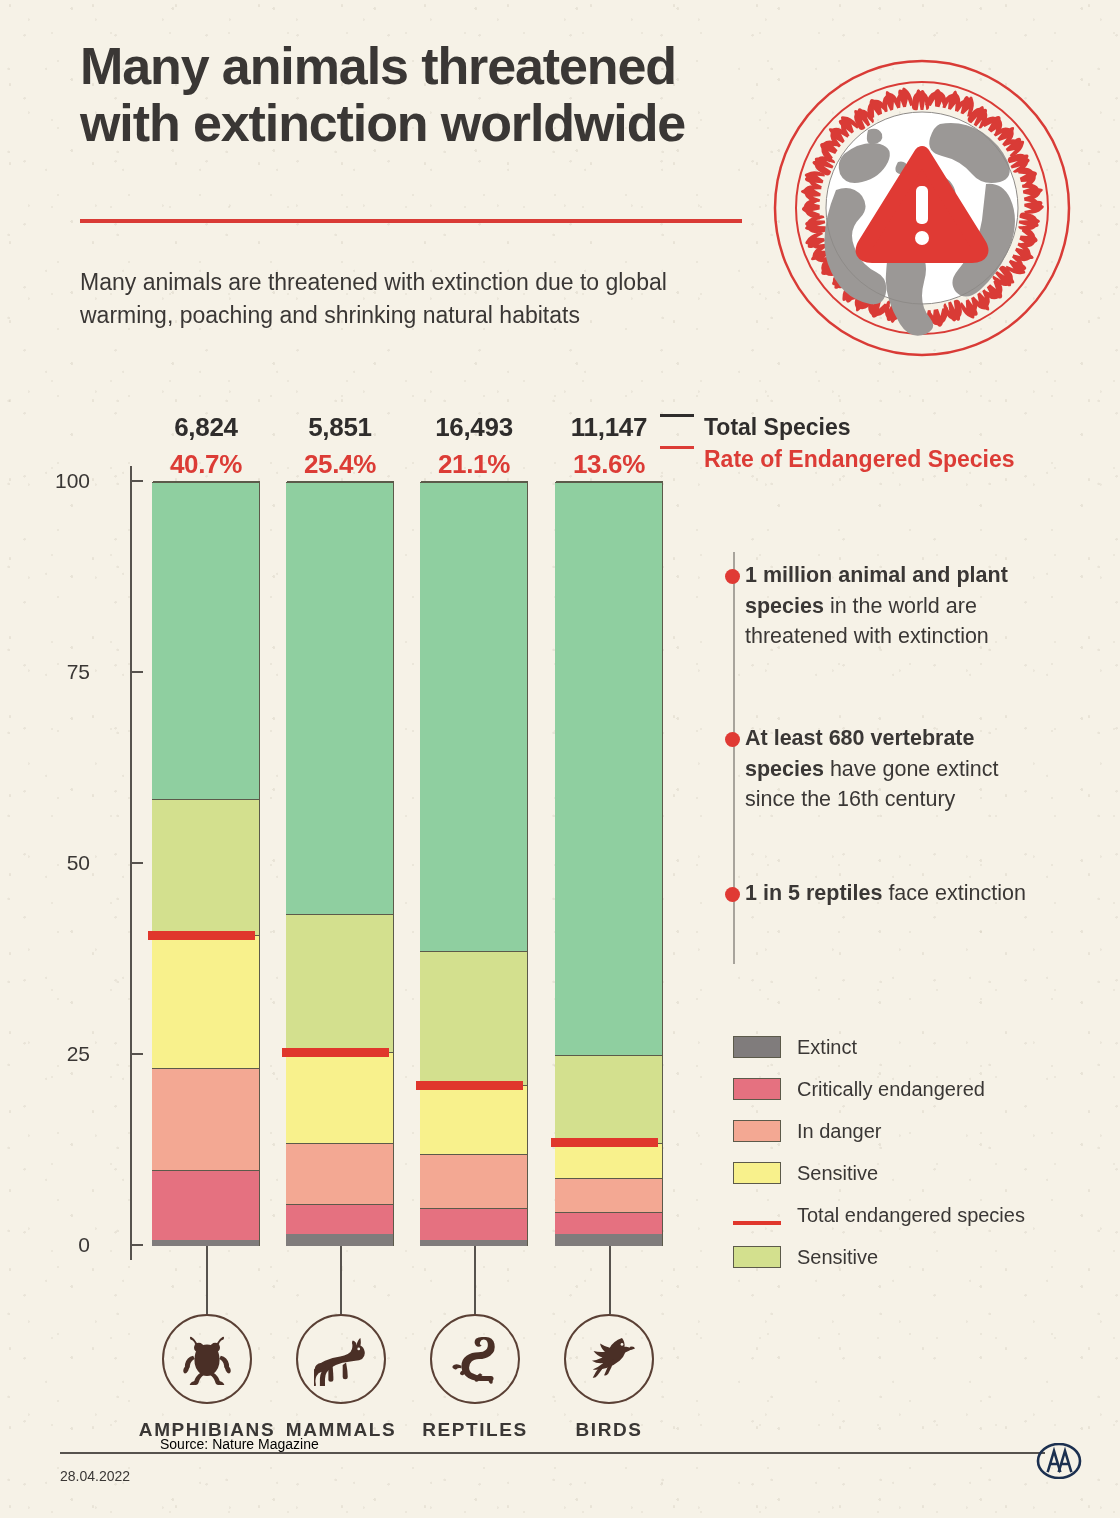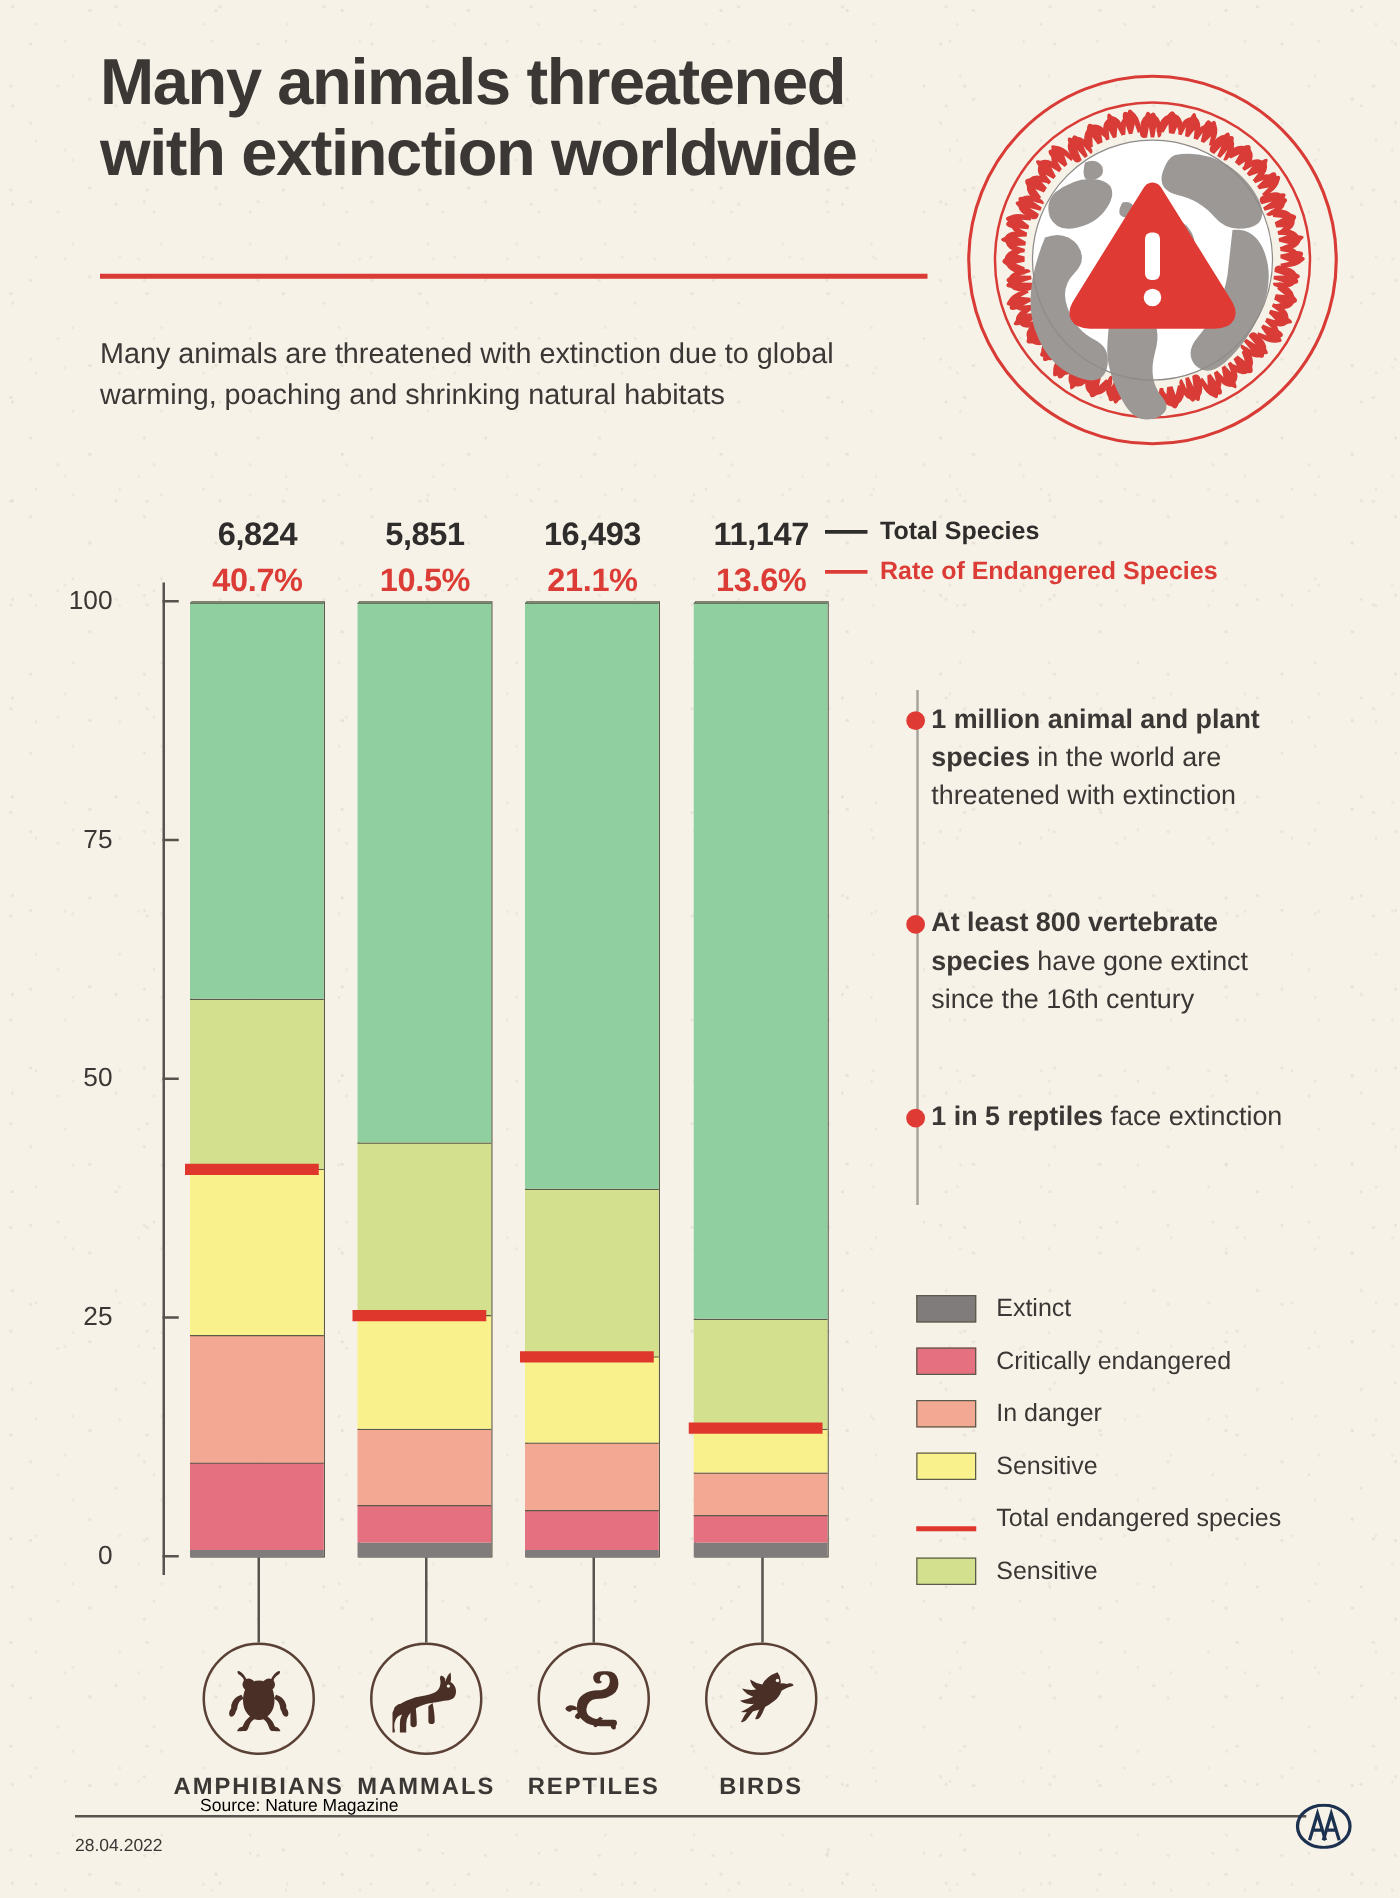--- a/index.html
+++ b/index.html
@@ -77,22 +77,22 @@
     letter-spacing: -.3px;
   }
   .col-rate {
     font-size: 26px; font-weight: bold; color: #dc3c36;
     letter-spacing: -.3px;
     margin-top: 6px;
   }
   #legend-total-row, #legend-rate-row {
     position: absolute;
     left: 660px;
-    display: flex; align-items: center; gap: 10px;
-    font-size: 20px; font-weight: bold;
+    display: flex; gap: 10px;
+    font-size: 23px; font-weight: bold;
   }
   #legend-total-row { top: 414px; color: #2f2d2c; }
   #legend-rate-row  { top: 446px; color: #dc3c36; }
   .dash { width: 34px; height: 2.5px; display: inline-block; }
   .dash.dark { background: #2f2d2c; }
   .dash.red  { background: #dc3c36; }
   .axis-label {
     position: absolute;
     right: 0;
     width: 60px;
@@ -326,21 +326,21 @@
     </g>
   </svg>
 </div>
 
 <div class="col-head" id="ch0" style="left:136px; top:412px;">
   <div class="col-total">6,824</div>
   <div class="col-rate">40.7%</div>
 </div>
 <div class="col-head" id="ch1" style="left:270px; top:412px;">
   <div class="col-total">5,851</div>
-  <div class="col-rate">10.5%</div>
+  <div class="col-rate">25.4%</div>
 </div>
 <div class="col-head" id="ch2" style="left:404px; top:412px;">
   <div class="col-total">16,493</div>
   <div class="col-rate">21.1%</div>
 </div>
 <div class="col-head" id="ch3" style="left:539px; top:412px;">
   <div class="col-total">11,147</div>
   <div class="col-rate">13.6%</div>
 </div>
 
@@ -472,21 +472,21 @@
 </div>
 
 <div id="bullet-line"></div>
 
 <div class="bullet" style="top:560px;">
   <div class="bullet-dot"></div>
   <div class="bullet-text"><b>1 million animal and plant species</b><span> in the world are threatened with extinction</span></div>
 </div>
 <div class="bullet" style="top:723px;">
   <div class="bullet-dot"></div>
-  <div class="bullet-text"><b>At least 800 vertebrate species</b><span> have gone extinct since the 16th century</span></div>
+  <div class="bullet-text"><b>At least 680 vertebrate species</b><span> have gone extinct since the 16th century</span></div>
 </div>
 <div class="bullet" style="top:878px;">
   <div class="bullet-dot"></div>
   <div class="bullet-text"><b>1 in 5 reptiles</b><span> face extinction</span></div>
 </div>
 
 <div id="legend">
     <div class="legend-row">
       <span class="swatch" style="background: rgb(128, 124, 124);"></span>
       <span class="legend-label">Extinct</span>

